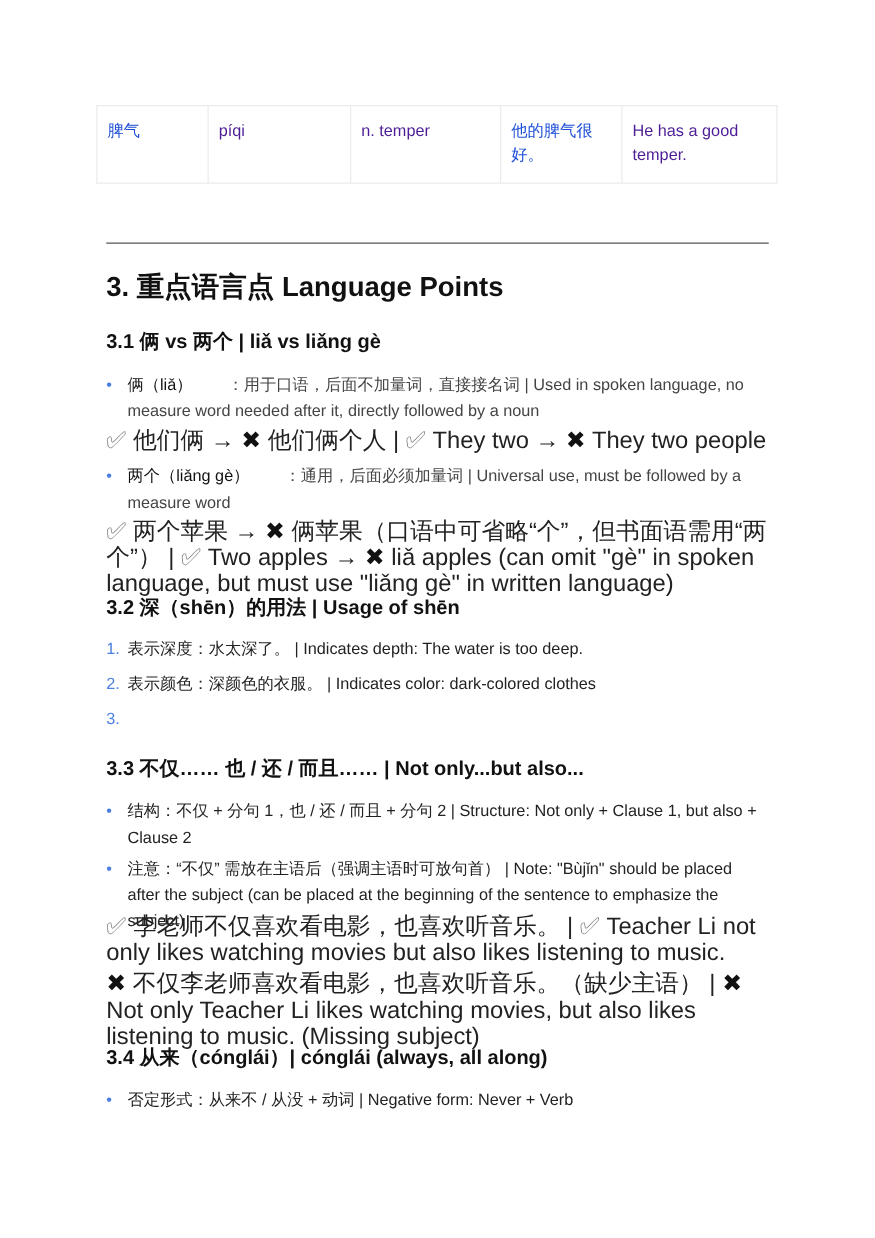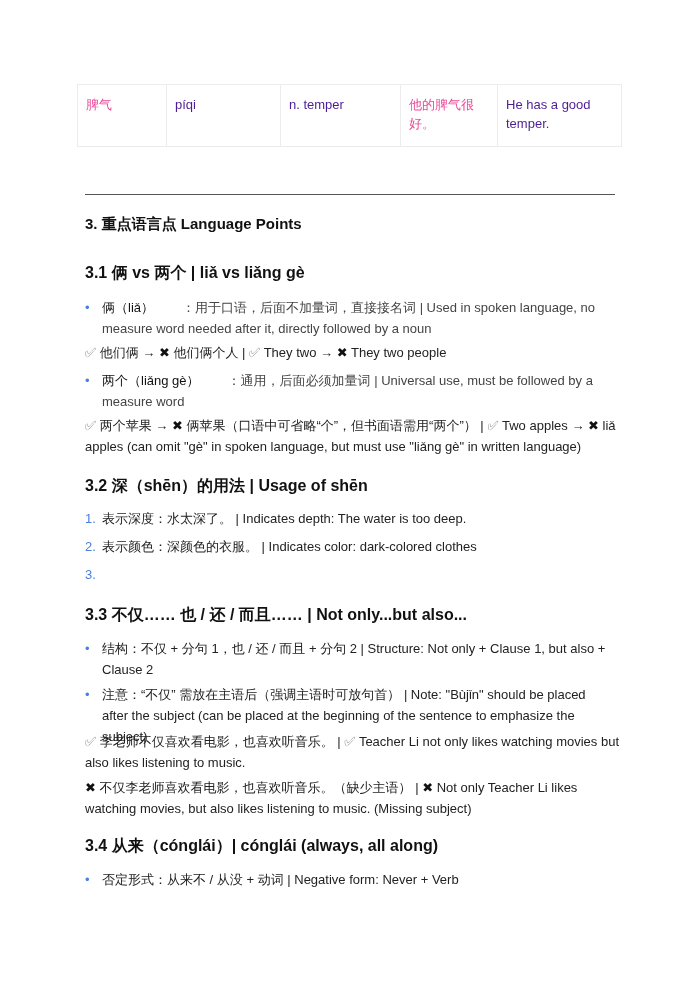--- a/index.html
+++ b/index.html
@@ -3,28 +3,28 @@
 <meta charset="utf-8">
 <style>
   html, body { margin:0; padding:0; background:#ffffff; }
   body { width:700px; height:990px; position:relative; overflow:hidden;
          font-family:"Liberation Sans", "DejaVu Sans", sans-serif; color:#1a1a1a; }
   .page { position:absolute; left:0; top:0; width:700px; height:990px; }
 
   table.vocab { position:absolute; left:77px; top:84px; width:545px; border-collapse:collapse; }
   table.vocab td { border:1px solid #ececec; vertical-align:top; padding:10px 8px 0 8px; height:51px;
                    font-size:13px; line-height:19px; color:#4c1d95; }
-  table.vocab td.cn { color:#ec4899; }
+  table.vocab td.cn { color:#1d4ed8; }
 
   .hr { position:absolute; left:85px; top:194px; width:530px; height:0; border-top:1.5px solid #555; }
 
-  .h2 { position:absolute; left:85px; font-weight:bold; font-size:15px; color:#111; white-space:nowrap; }
+  .h2 { position:absolute; left:85px; font-weight:bold; font-size:22px; color:#111; white-space:nowrap; }
   .h3 { position:absolute; left:85px; font-weight:bold; font-size:16px; color:#111; white-space:nowrap; }
 
-  .para { position:absolute; left:85px; width:535px; font-size:13px; line-height:21px; color:#222; }
+  .para { position:absolute; left:85px; width:535px; font-size:19px; line-height:21px; color:#222; }
   .bullet { position:absolute; left:85px; width:530px; font-size:13px; line-height:21px; color:#222; padding-left:17px; box-sizing:border-box; }
   .bullet .dot { position:absolute; left:0; top:0; color:#4a7fe0; font-size:13px; }
   .num { position:absolute; left:85px; width:530px; font-size:13px; line-height:21px; color:#222; padding-left:17px; box-sizing:border-box; }
   .num .n { position:absolute; left:0; top:0; color:#4a7fe0; }
   .cnlight { color:#444;margin-left:28px; }
   b { font-weight:normal; color:#111; }
   .ok { color:#777; }
   .x { font-weight:bold; color:#111; }
 </style>
 </head>

